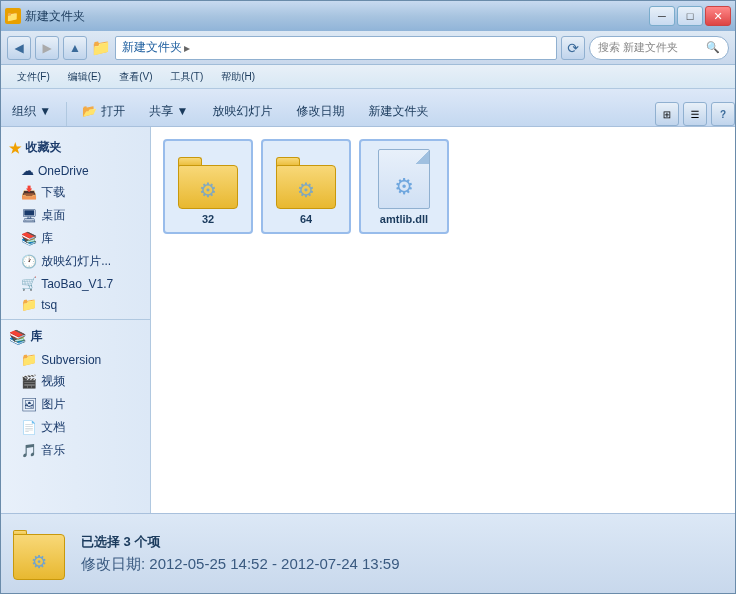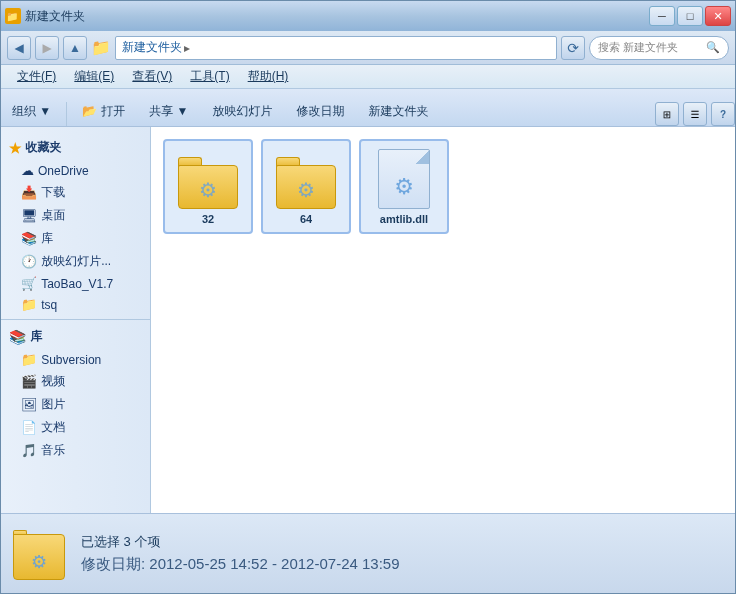--- a/index.html
+++ b/index.html
@@ -157,22 +157,21 @@
       padding: 0 8px;
       gap: 2px;
       border-bottom: 1px solid #b0c8e0;
       flex-shrink: 0;
     }
     .menu-item {
       padding: 4px 8px;
       cursor: pointer;
       border-radius: 3px;
       color: #1a3a5c;
-      font-size: 12px;
-      text-decoration: underline;
+      font-size: 10px;
     }
 
     
     .toolbar {
       height: 38px;
       background: linear-gradient(to bottom, #dde8f8, #c4d8f0);
       display: flex;
       align-items: flex-end;
       padding: 0 0;
       gap: 2px;
@@ -413,21 +412,21 @@
       position: relative;
     }
     .status-info {
       display: flex;
       flex-direction: column;
       gap: 4px;
     }
     .status-selected {
       font-size: 13px;
       color: #1a3a5c;
-      font-weight: normal;
+      font-weight: bold;
     }
     .status-date {
       font-size: 15px;
       color: #3a5a80;
     }
   </style>
 </head>
 <body>
 
 <div class="window">

